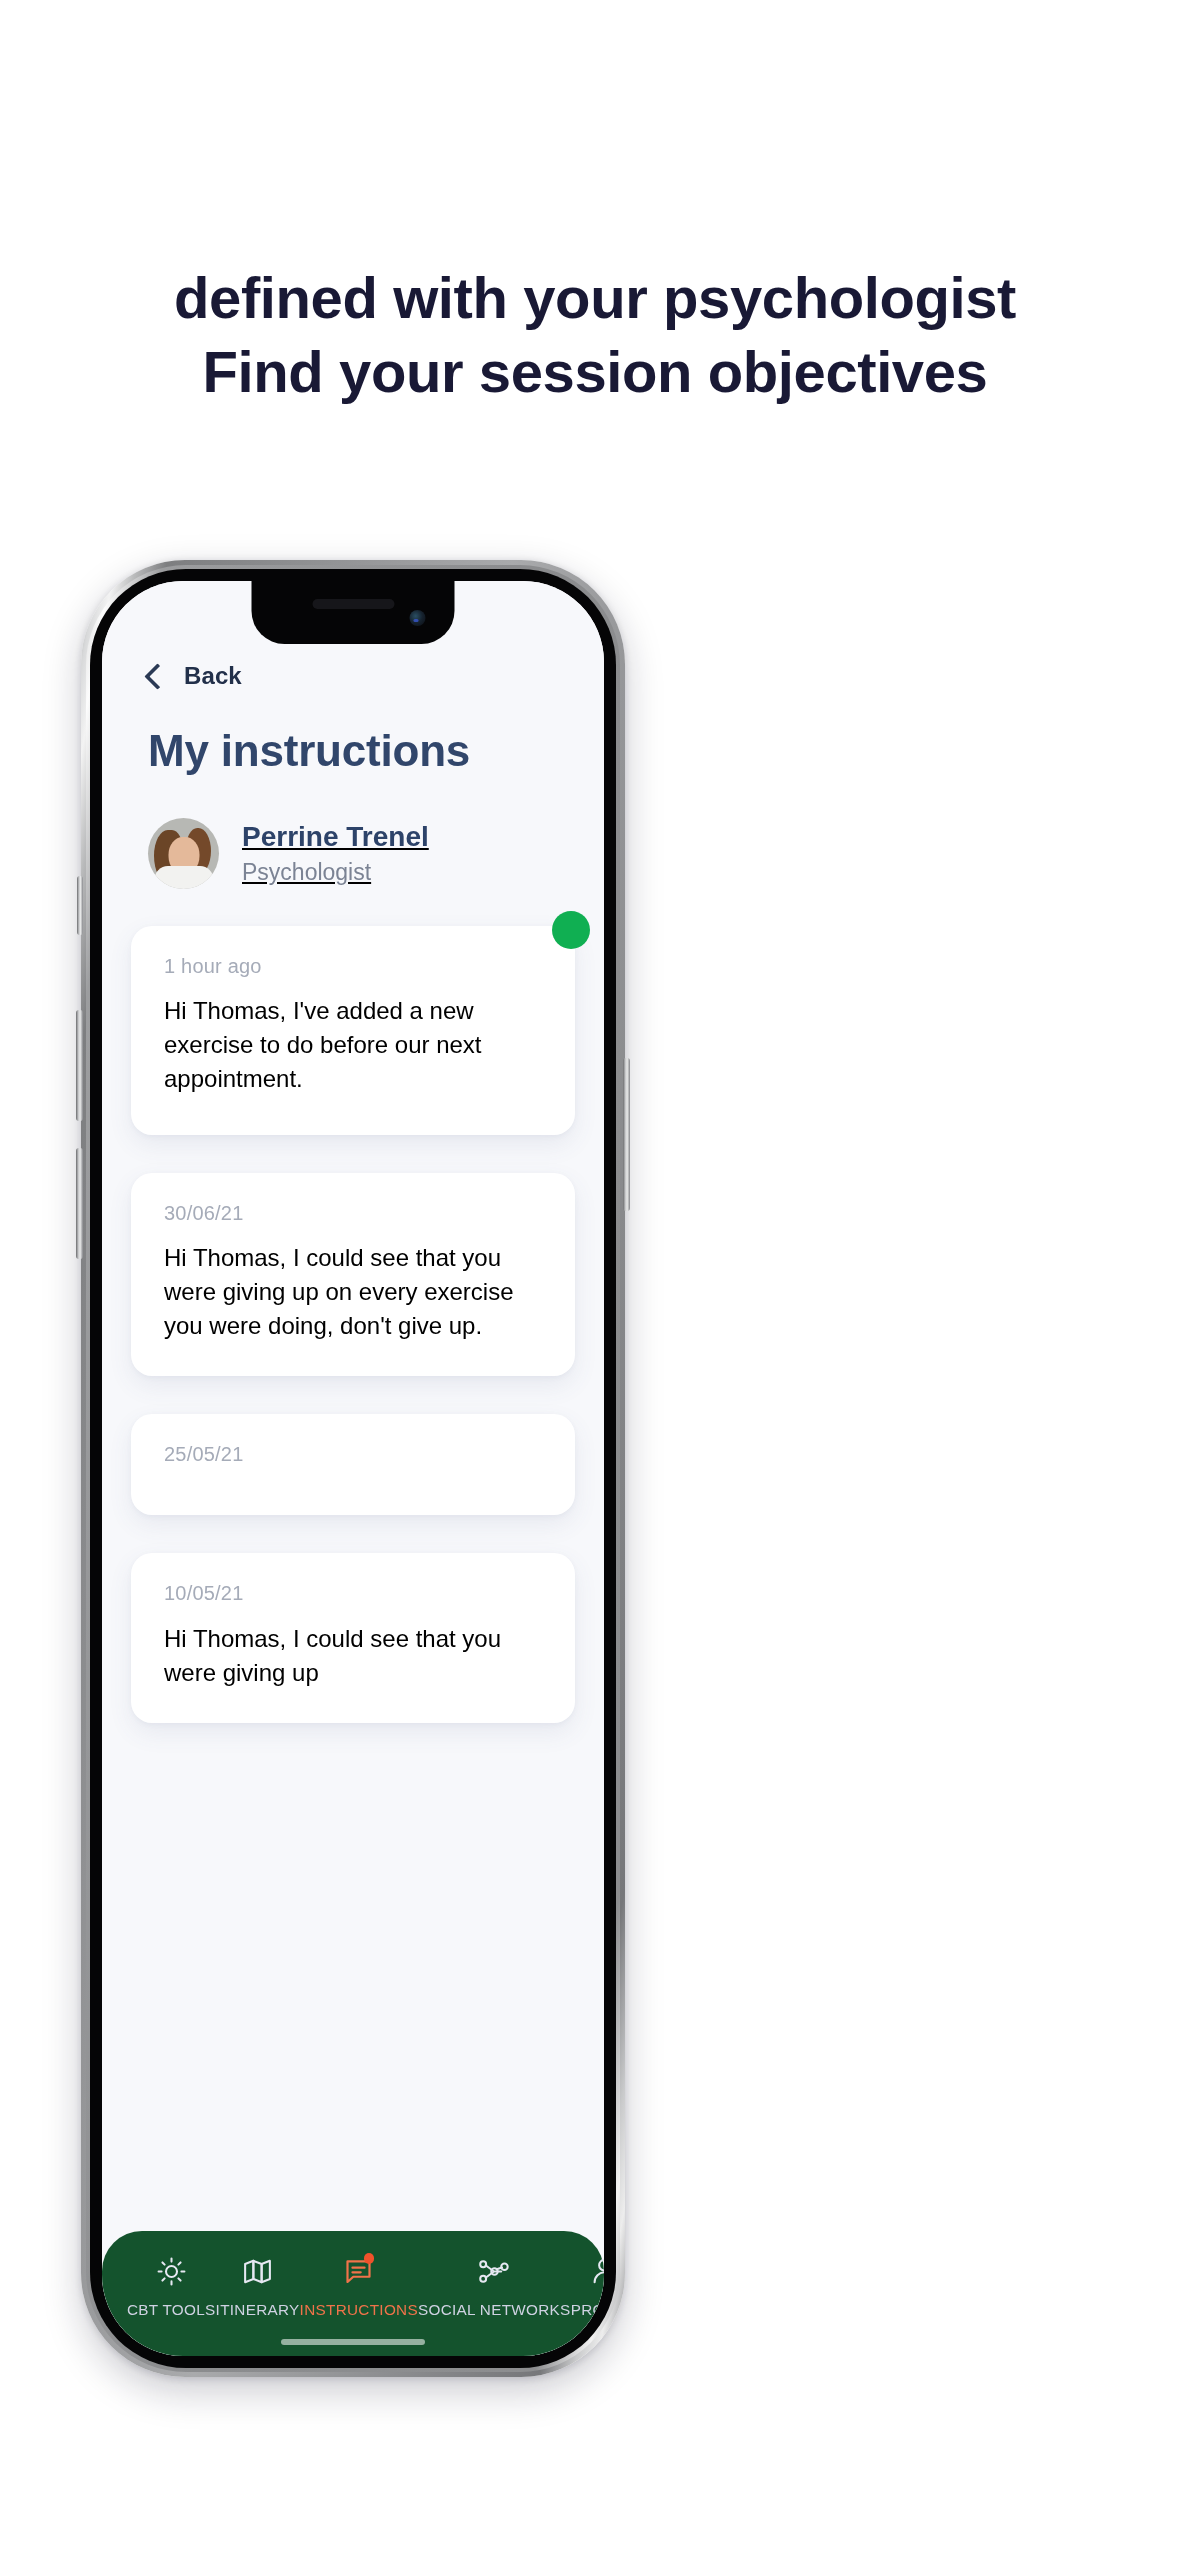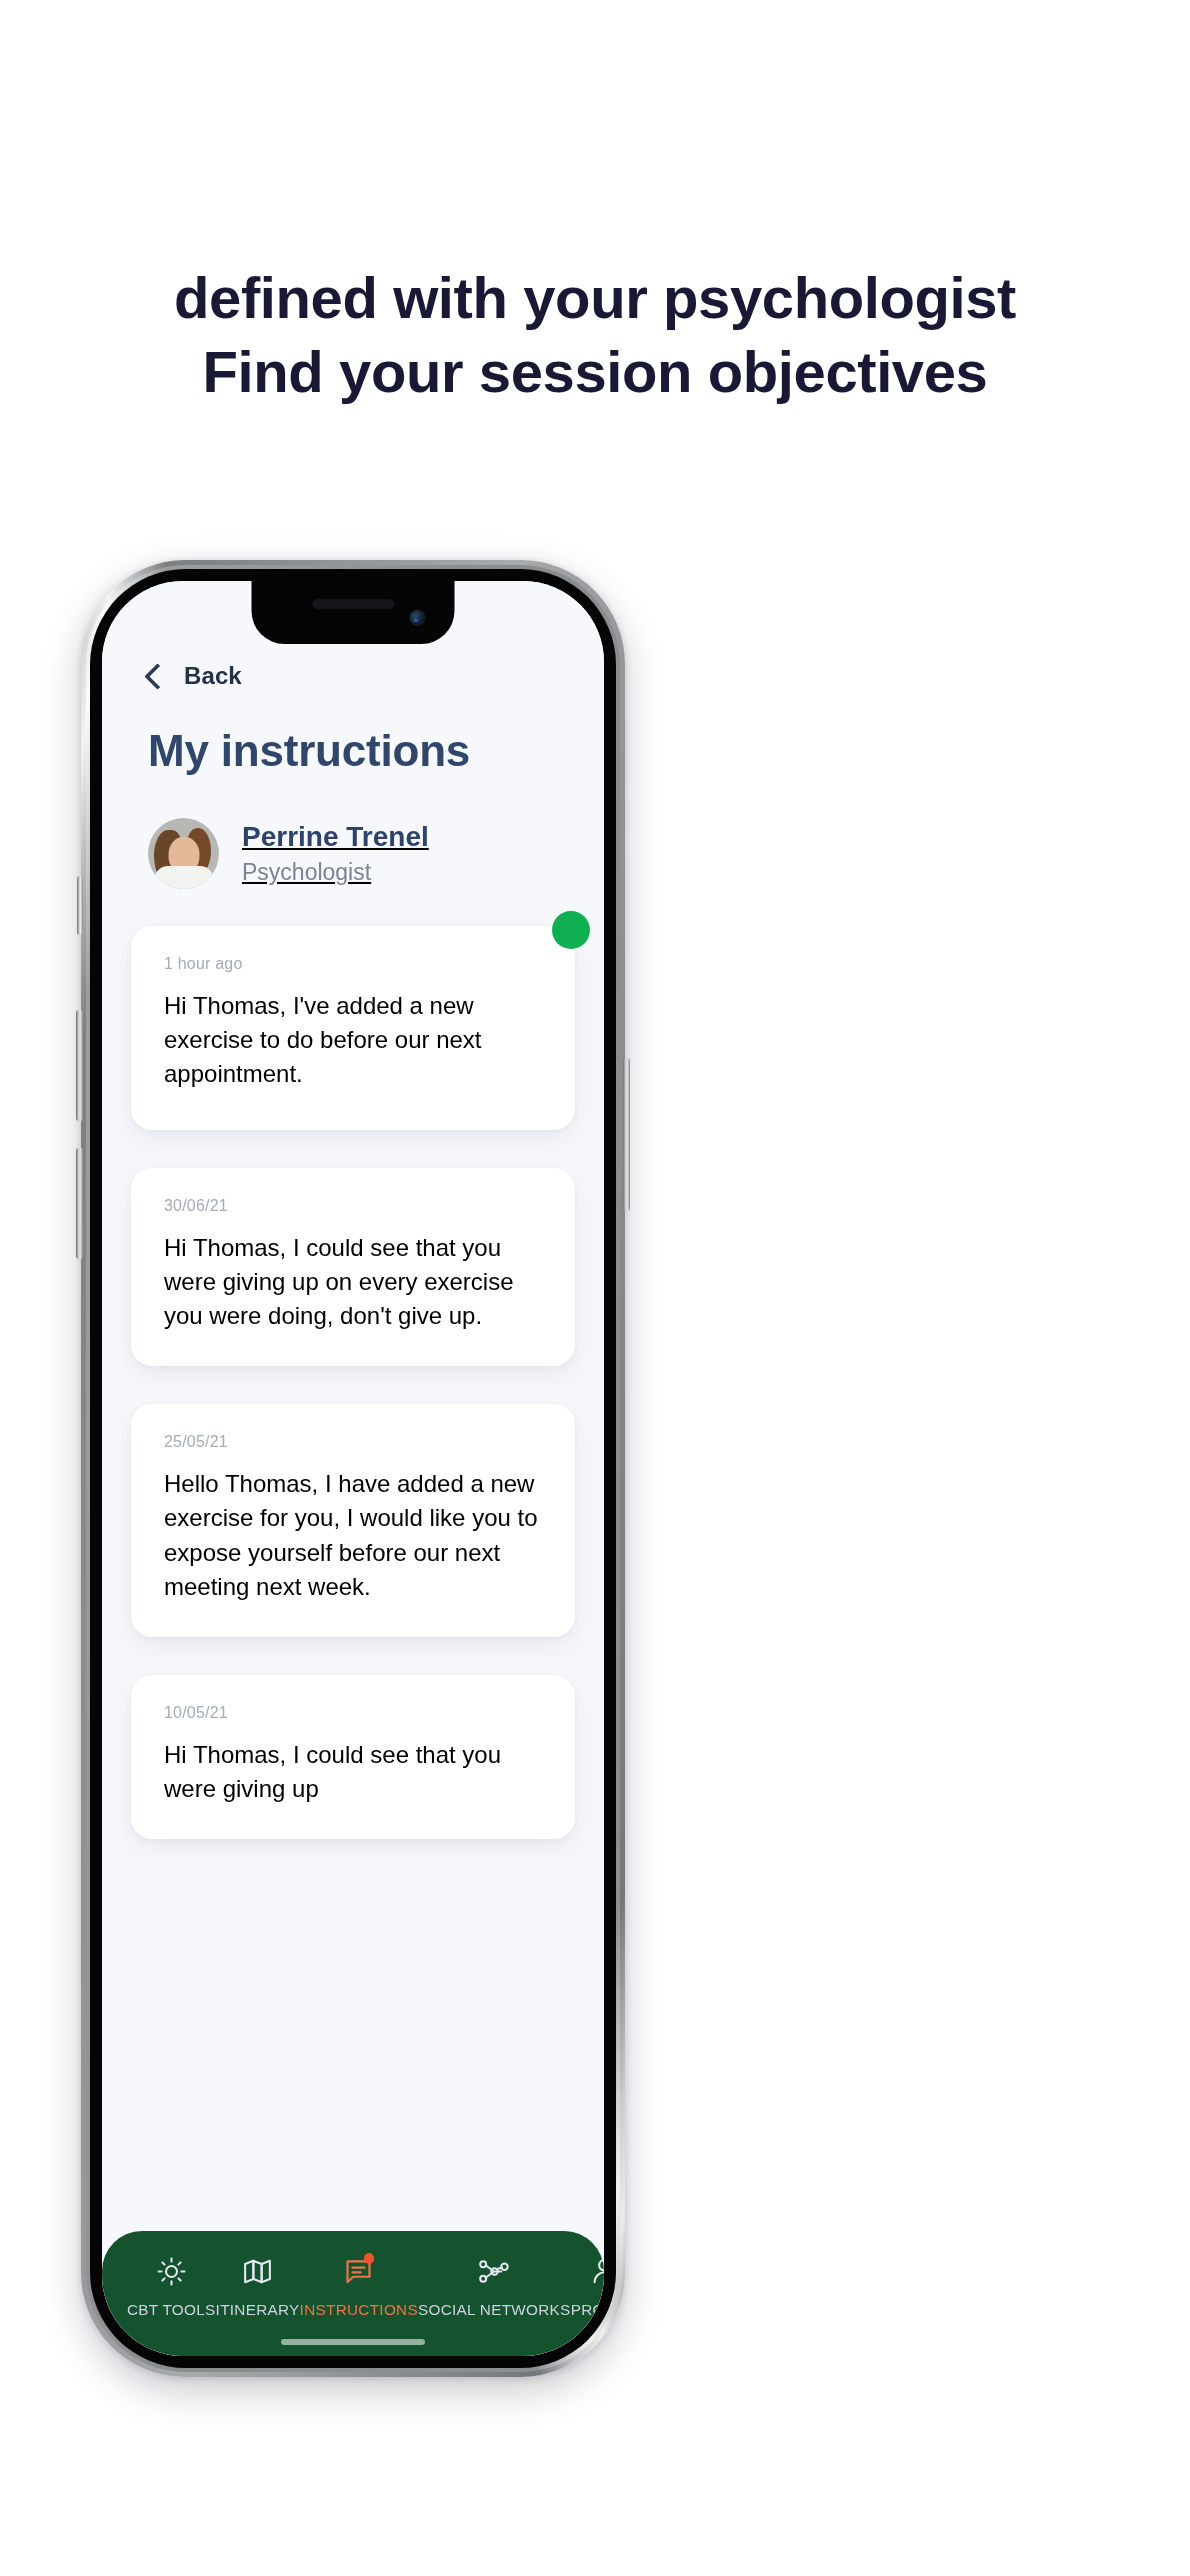--- a/index.html
+++ b/index.html
@@ -244,21 +244,21 @@
   }
   .msg-card {
     position: relative;
     background: #ffffff;
     border-radius: 21px;
     padding: 29px 33px 33px 33px;
     margin-bottom: 38px;
     box-shadow: 0 9.6px 25px rgba(79,94,133,.09), 0 1.9px 5.8px rgba(79,94,133,.05);
   }
   .msg-date {
-    font-size: 16px;
+    font-size: 20px;
     color: #a5abb8;
     margin-bottom: 16.3px;
     letter-spacing: 0.2px;
   }
   .msg-text {
     font-size: 24px;
     line-height: 1.42;
     color: #000000;
   }
   .unread-dot {
@@ -398,21 +398,20 @@
           </div>
 
           <div class="msg-card">
             <div class="msg-date">30/06/21</div>
             <div class="msg-text">Hi Thomas, I could see that you were giving up on every exercise you were doing, don't give up.</div>
           </div>
 
 
           <div class="msg-card">
             <div class="msg-date">25/05/21</div>
-            <div class="msg-text">Hello Thomas, I have added a new exercise for you, I would like you to expose yourself before our next meeting next week.</div>
           </div>
 
           <div class="msg-card">
             <div class="msg-date">10/05/21</div>
             <div class="msg-text">Hi Thomas, I could see that you were giving up</div>
           </div>
 
         </div>
 
         <div class="list-fade"></div>

